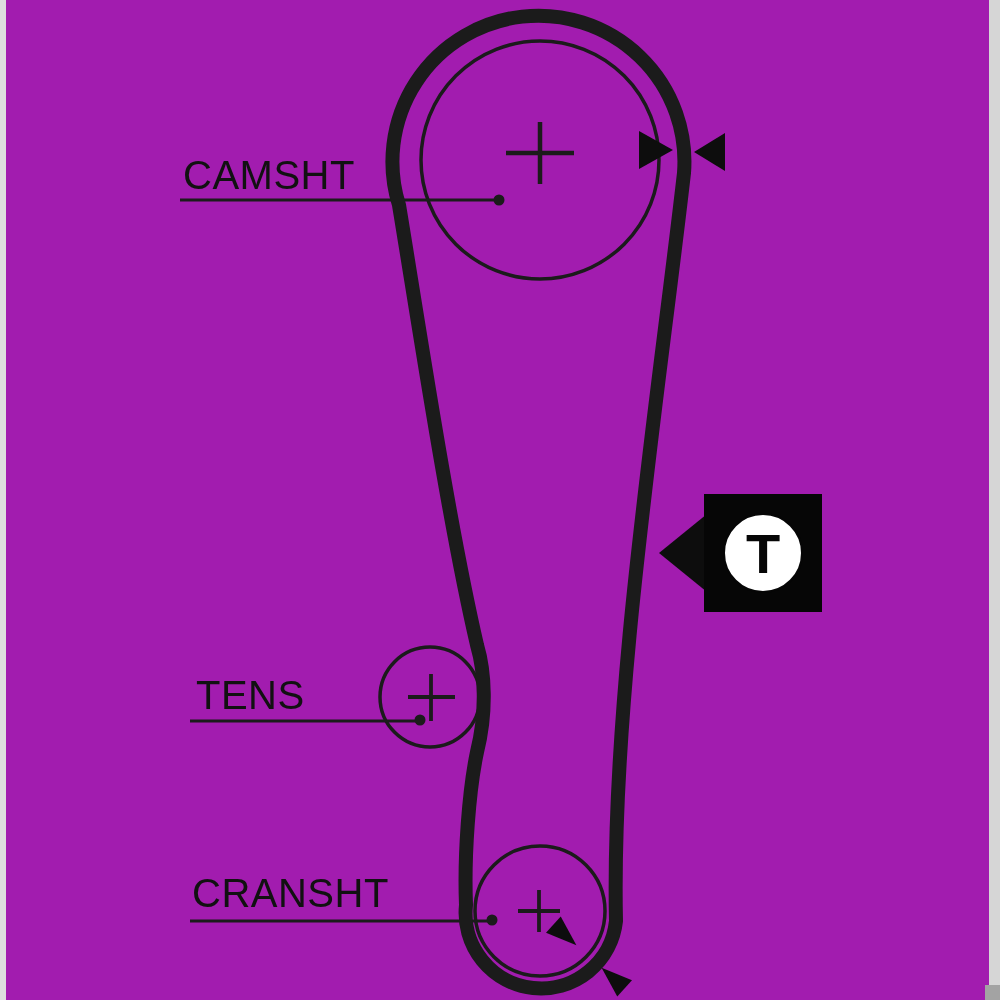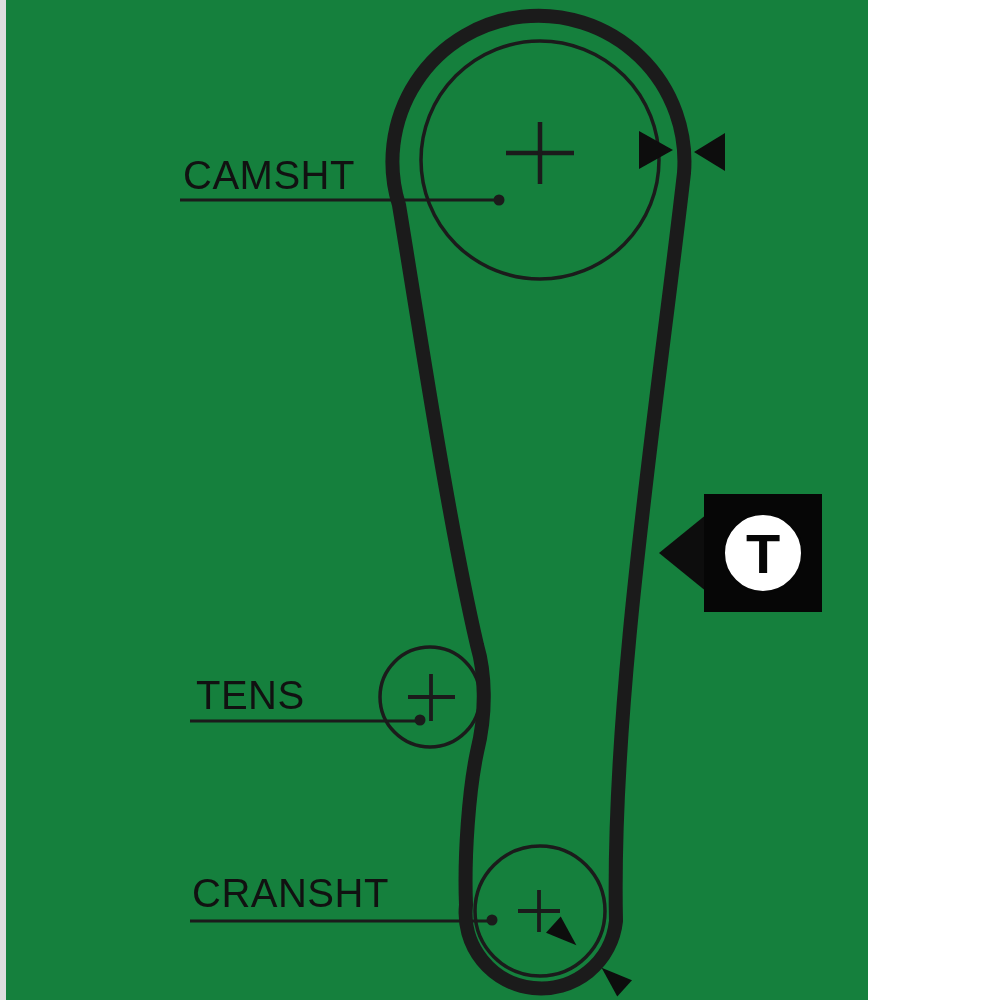--- a/index.html
+++ b/index.html
@@ -1,20 +1,20 @@
 <!DOCTYPE html>
 <html><head>
 <meta charset="utf-8">
 <style>
   html, body { margin: 0; padding: 0; background: #ffffff; }
   .stage {
     position: relative;
-    width: 868px;
+    width: 1000px;
     height: 1000px;
-    background: #15803d;
+    background: #a21caf;
     overflow: hidden;
   }
   svg { display: block; }
 
   .thin   { fill: none; stroke: #1b1b1b; stroke-width: 3.5; }
   .belt   { fill: none; stroke: #1b1b1b; stroke-width: 14; stroke-linejoin: round; }
   .cross  { stroke: #1b1b1b; stroke-width: 4.5; stroke-linecap: butt; }
   .cross-sm { stroke: #1b1b1b; stroke-width: 3.8; stroke-linecap: butt; }
   .leader { stroke: #1b1b1b; stroke-width: 3; }
   .dot    { fill: #1b1b1b; }

